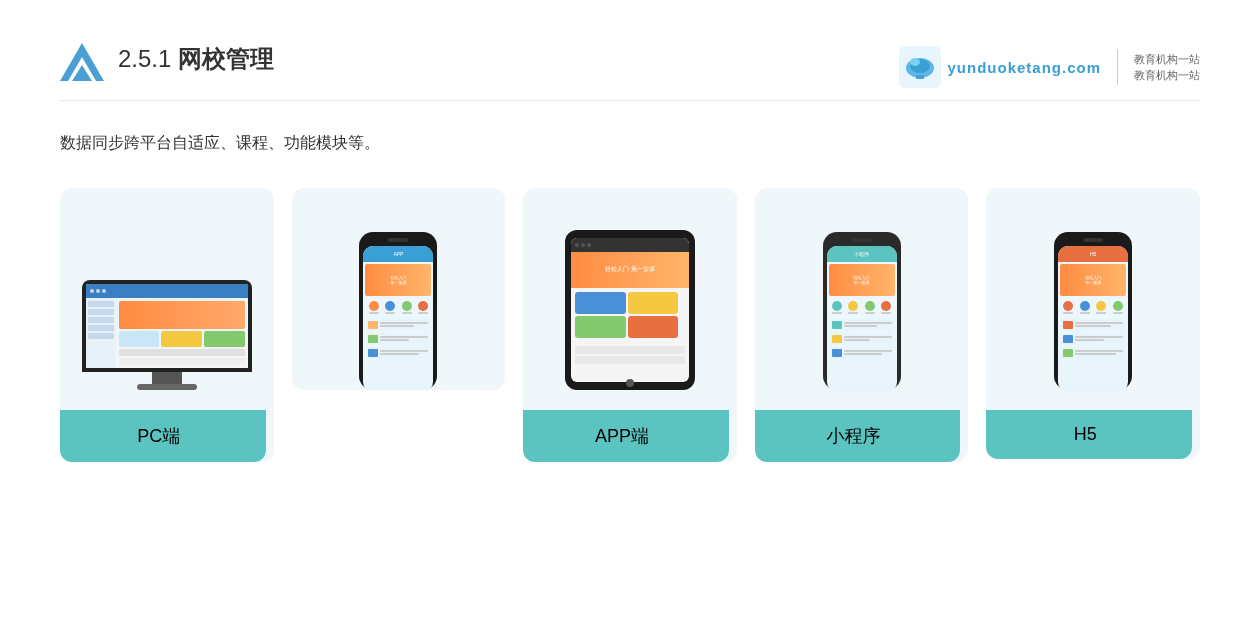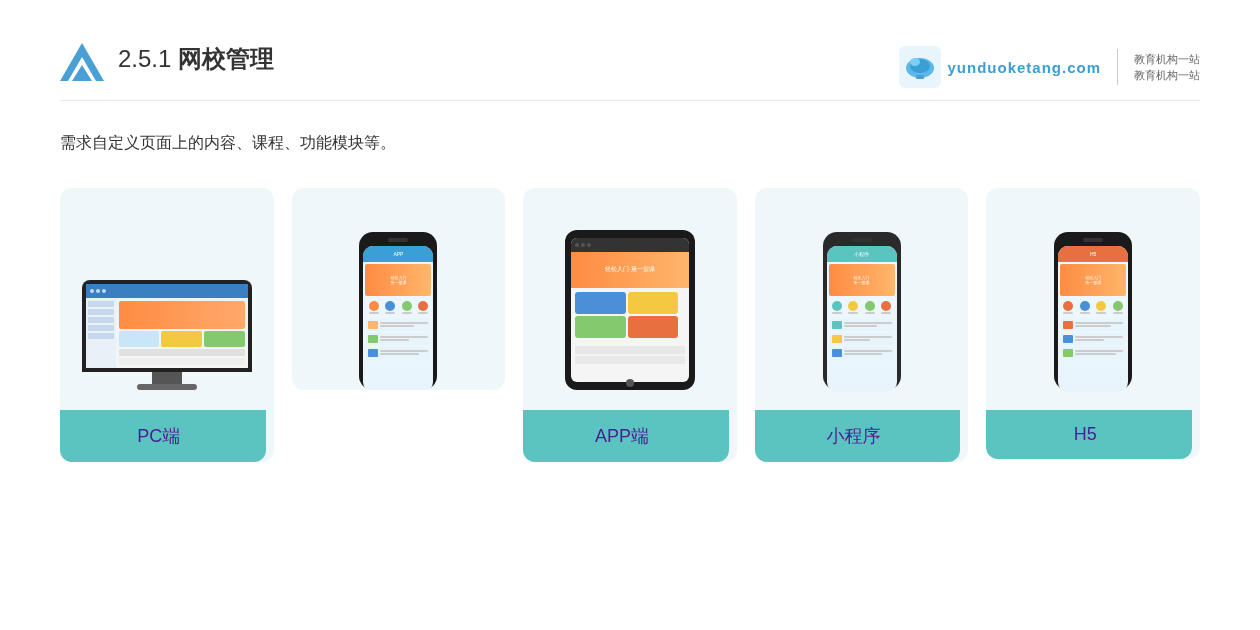--- a/index.html
+++ b/index.html
@@ -433,21 +433,21 @@
       margin-left: -16px;
       margin-top: 20px;
       background: #5bc4c0;
       padding: 14px 0;
       text-align: center;
       border-radius: 0 0 12px 12px;
     }
 
     .card-label-text {
       font-size: 18px;
-      color: #4c1d95;
+      color: #000000;
       font-weight: 500;
     }
 
     
     .phone-outer.mini {
       background: #2a2a2a;
     }
   </style>
 </head>
 <body>
@@ -482,21 +482,21 @@
       </div>
       <div class="brand-divider"></div>
       <div class="brand-tagline">
         <div>教育机构一站</div>
         <div>教育机构一站</div>
       </div>
     </div>
   </div>
 
   <div class="description">
-    <div>需求自定义页面上的内容、课程、功能模块等。</div>
+    <div>数据同步跨平台自适应、课程、功能模块等。</div>
   </div>
 
   <div class="cards-container">
 
     <div class="device-card">
       <div class="device-image-area">
         <div class="pc-monitor">
           <div class="monitor-screen-wrap">
             <div class="monitor-screen-inner">
               <div class="monitor-nav">

